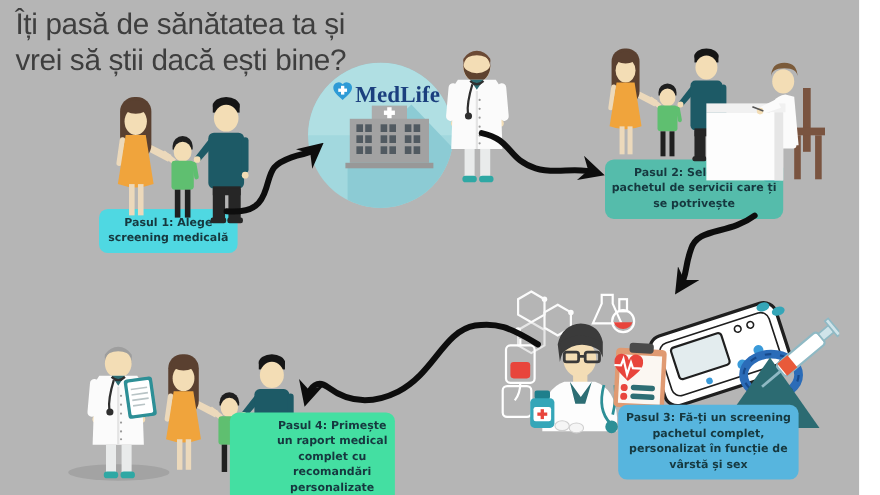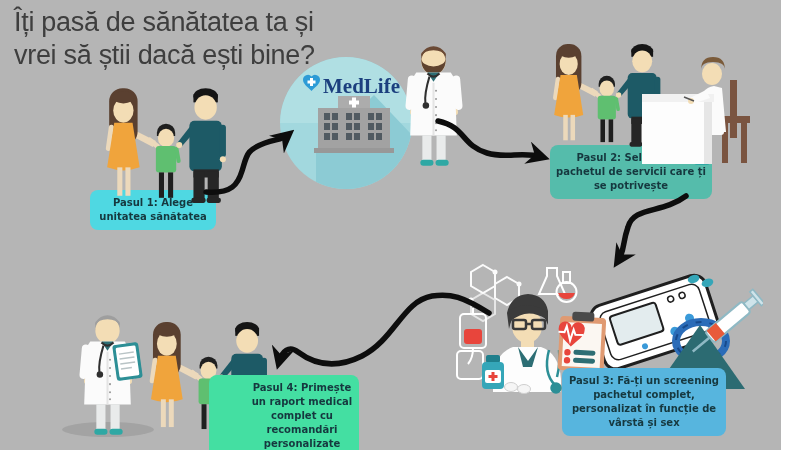--- a/index.html
+++ b/index.html
@@ -283,21 +283,21 @@
 
 <div class="stage" style="background-color: rgb(181, 181, 181);">
 
   <div class="title">Îți pasă de sănătatea ta și
 vrei să știi dacă ești bine?</div>
 
   <svg id="family1" class="fig" viewBox="0 0 130 118">
       <use href="#sym-family"></use>
     </svg>
 
-  <div class="step" id="step1" style="background-color: rgb(79, 216, 226);">Pasul 1: Alege unitatea sănătatea</div>
+  <div class="step" id="step1" style="background-color: rgb(79, 216, 226);">Pasul 1: Alege screening medicală</div>
 
   <svg id="medlife" class="fig" viewBox="0 0 136 136">
       <use href="#sym-medlife"></use>
     </svg>
 
   <svg id="doctor1" class="fig" viewBox="0 0 75 125">
       <use href="#sym-doctor"></use>
     </svg>
 
   <svg id="family2" class="fig" viewBox="0 0 130 118">

